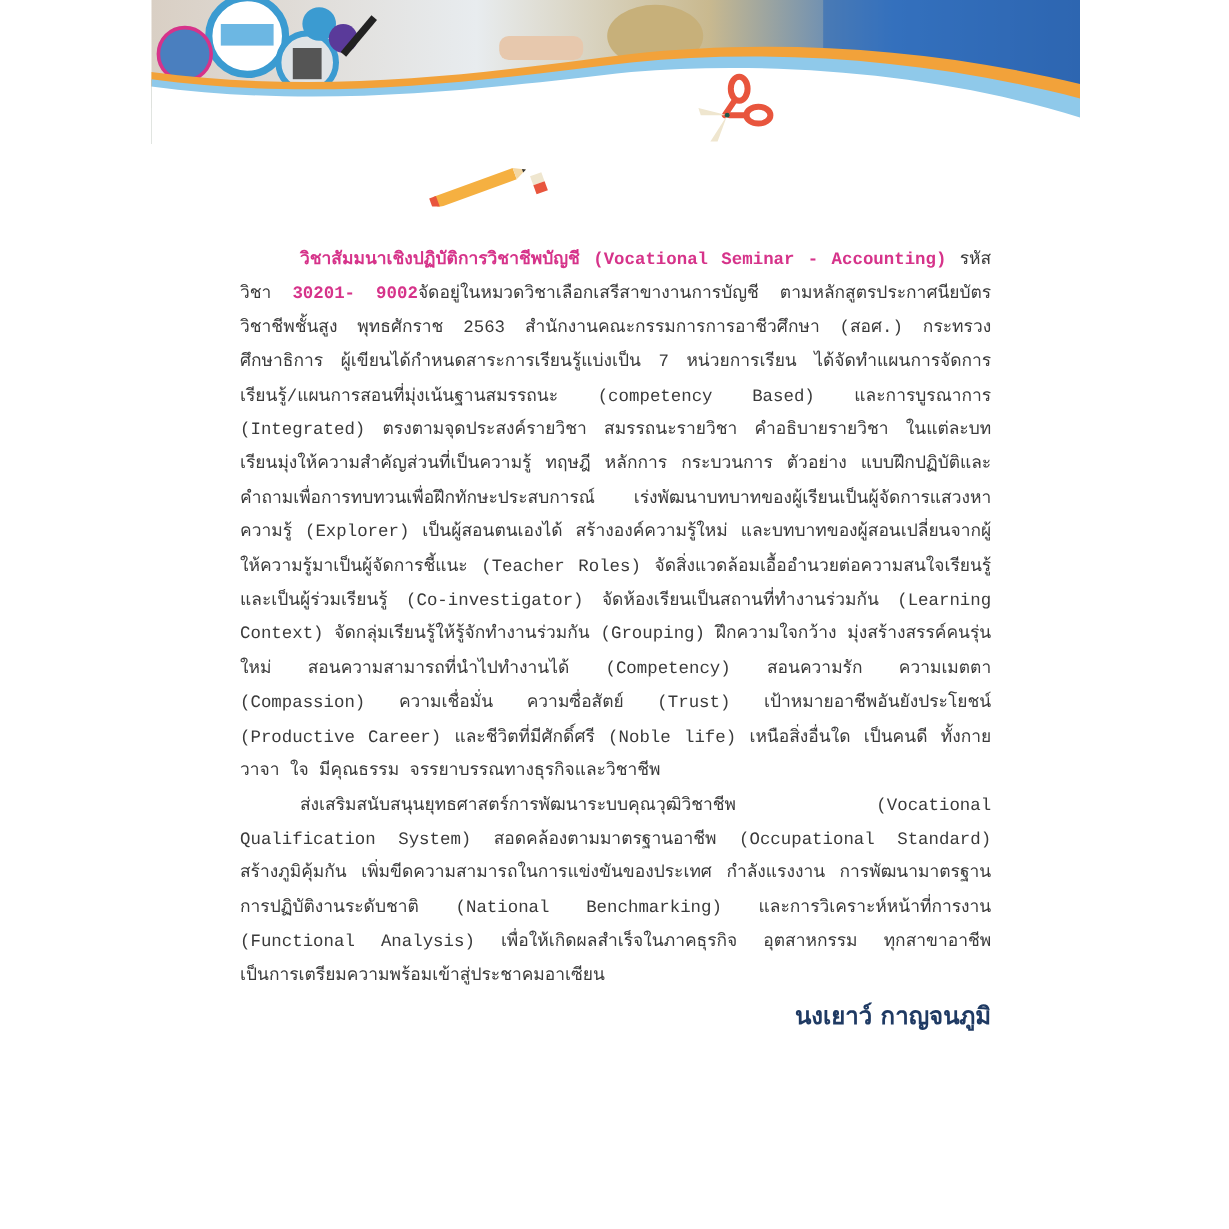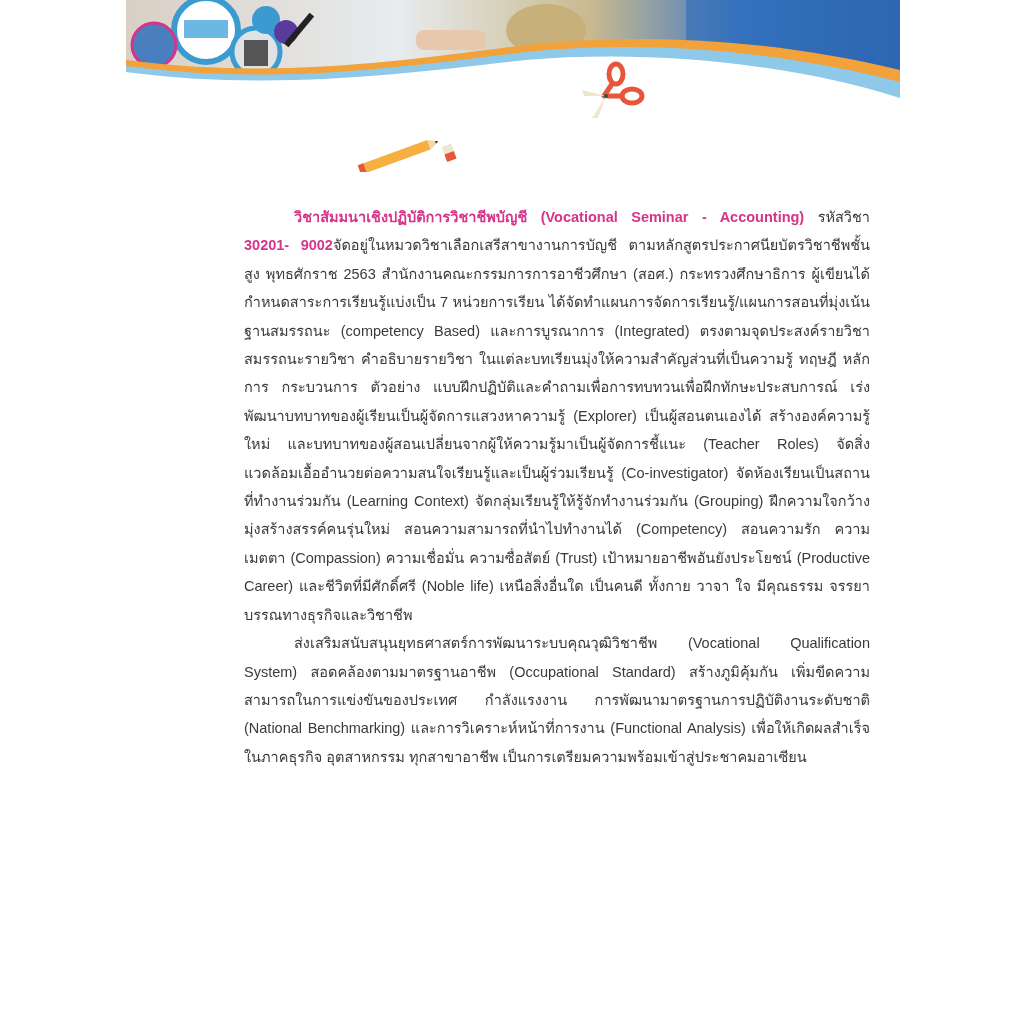--- a/index.html
+++ b/index.html
@@ -11,23 +11,22 @@
   .title {
     font-family:"DejaVu Sans", sans-serif; font-weight:bold; font-size:38px; line-height:50px;
     color:#fff200; -webkit-text-stroke:2px #2a2a2a; paint-order:stroke fill;
     text-shadow: 2px 2px 0 #222, -1px -1px 0 #222, 1px -1px 0 #222, -1px 1px 0 #222;
     letter-spacing:1px;
   }
   .scissors { position:absolute; left:450px; top:60px; }
   .pencil { position:absolute; left:230px; top:132px; }
   .body-text {
     position:absolute; left:74px; top:203px; width:626px;
-    font-family:Liberation Sans, sans-serif; font-size:14.5px; line-height:28.4px; color:#3a3a3a;
+    font-family:Liberation Mono, monospace; font-size:14.5px; line-height:28.4px; color:#3a3a3a;
     text-align:justify;
-    margin-left:44px;
   }
   .body-text p { margin:0; text-indent:50px; }
   .highlight { color:#d6338a; font-weight:bold; }
   .signature {
     position:absolute; right:74px; top:830px;
     font-family:"DejaVu Sans", sans-serif; font-weight:bold; font-size:20px; color:#1f3a63;
   }
 </style>
 </head>
 <body>
@@ -87,14 +86,15 @@
       <rect x="88" y="12" width="10" height="8" fill="#efe6cf"></rect>
       <rect x="88" y="20" width="10" height="8" fill="#e8553d"></rect>
     </g>
   </svg>
 
   <div class="body-text">
     <p><span class="highlight">วิชาสัมมนาเชิงปฏิบัติการวิชาชีพบัญชี (Vocational Seminar - Accounting)</span><span> รหัสวิชา </span><span class="highlight">30201- 9002</span><span>จัดอยู่ในหมวดวิชาเลือกเสรีสาขางานการบัญชี ตามหลักสูตรประกาศนียบัตรวิชาชีพชั้นสูง พุทธศักราช 2563 สำนักงานคณะกรรมการการอาชีวศึกษา (สอศ.) กระทรวงศึกษาธิการ ผู้เขียนได้กำหนดสาระการเรียนรู้แบ่งเป็น 7 หน่วยการเรียน ได้จัดทำแผนการจัดการเรียนรู้/แผนการสอนที่มุ่งเน้นฐานสมรรถนะ (competency Based) และการบูรณาการ (Integrated) ตรงตามจุดประสงค์รายวิชา สมรรถนะรายวิชา คำอธิบายรายวิชา ในแต่ละบทเรียนมุ่งให้ความสำคัญส่วนที่เป็นความรู้ ทฤษฎี หลักการ กระบวนการ ตัวอย่าง แบบฝึกปฏิบัติและคำถามเพื่อการทบทวนเพื่อฝึกทักษะประสบการณ์ เร่งพัฒนาบทบาทของผู้เรียนเป็นผู้จัดการแสวงหาความรู้ (Explorer) เป็นผู้สอนตนเองได้ สร้างองค์ความรู้ใหม่ และบทบาทของผู้สอนเปลี่ยนจากผู้ให้ความรู้มาเป็นผู้จัดการชี้แนะ (Teacher Roles) จัดสิ่งแวดล้อมเอื้ออำนวยต่อความสนใจเรียนรู้และเป็นผู้ร่วมเรียนรู้ (Co-investigator) จัดห้องเรียนเป็นสถานที่ทำงานร่วมกัน (Learning Context) จัดกลุ่มเรียนรู้ให้รู้จักทำงานร่วมกัน (Grouping) ฝึกความใจกว้าง มุ่งสร้างสรรค์คนรุ่นใหม่ สอนความสามารถที่นำไปทำงานได้ (Competency) สอนความรัก ความเมตตา (Compassion) ความเชื่อมั่น ความซื่อสัตย์ (Trust) เป้าหมายอาชีพอันยังประโยชน์ (Productive Career) และชีวิตที่มีศักดิ์ศรี (Noble life) เหนือสิ่งอื่นใด เป็นคนดี ทั้งกาย วาจา ใจ มีคุณธรรม จรรยาบรรณทางธุรกิจและวิชาชีพ</span></p>
     <p><span>ส่งเสริมสนับสนุนยุทธศาสตร์การพัฒนาระบบคุณวุฒิวิชาชีพ (Vocational Qualification System) สอดคล้องตามมาตรฐานอาชีพ (Occupational Standard) สร้างภูมิคุ้มกัน เพิ่มขีดความสามารถในการแข่งขันของประเทศ กำลังแรงงาน การพัฒนามาตรฐานการปฏิบัติงานระดับชาติ (National Benchmarking) และการวิเคราะห์หน้าที่การงาน (Functional Analysis) เพื่อให้เกิดผลสำเร็จในภาคธุรกิจ อุตสาหกรรม ทุกสาขาอาชีพ เป็นการเตรียมความพร้อมเข้าสู่ประชาคมอาเซียน</span></p>
   </div>
 
+  <div class="signature">นงเยาว์ กาญจนภูมิ</div>
 
 </div>
 
 </body></html>

